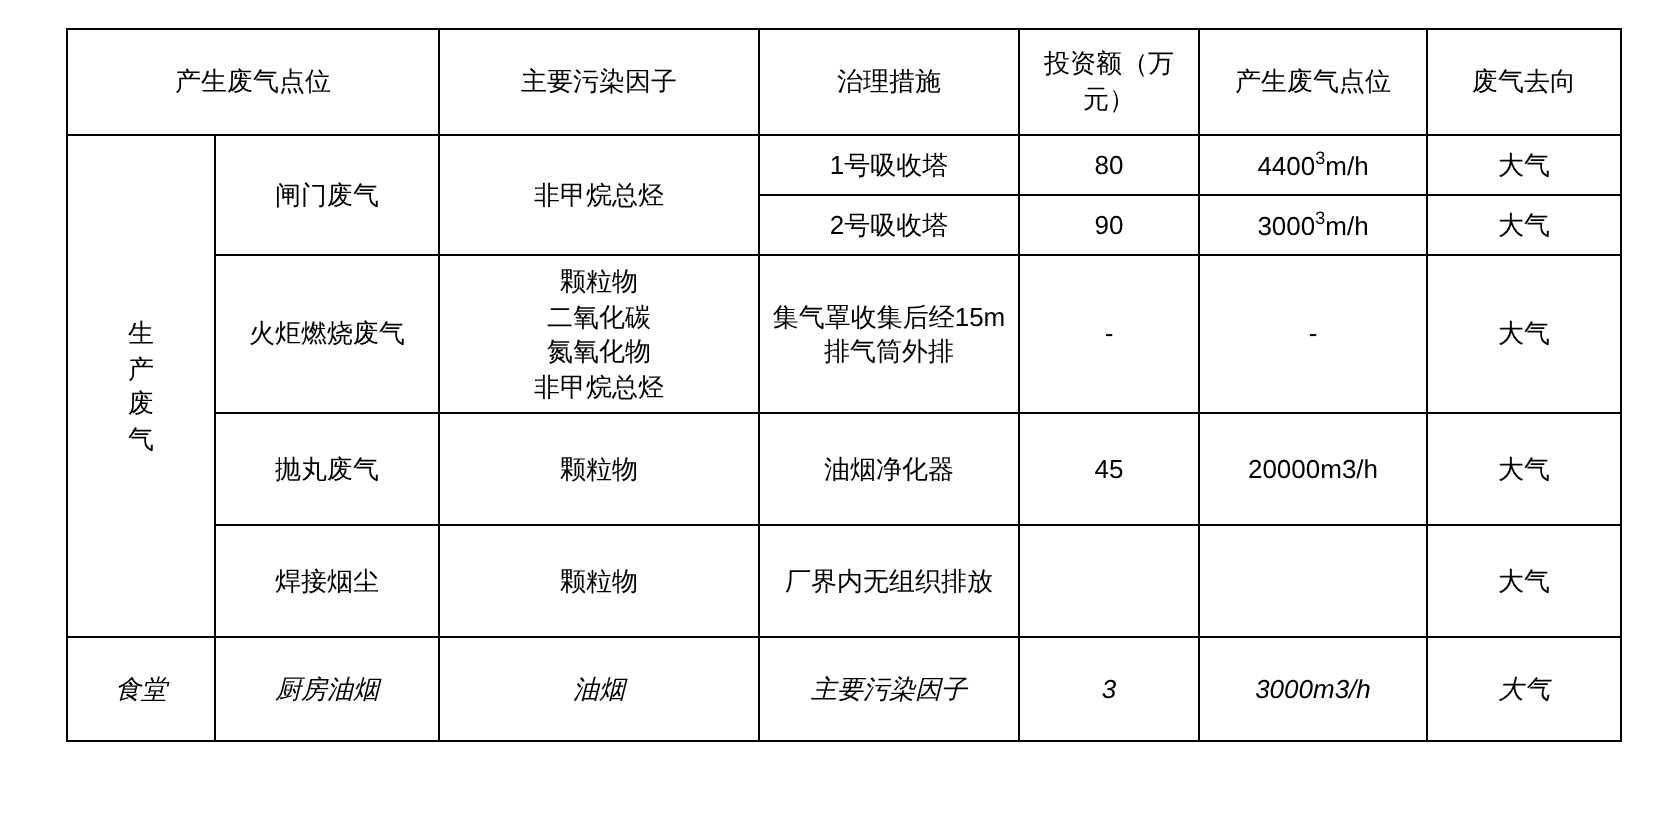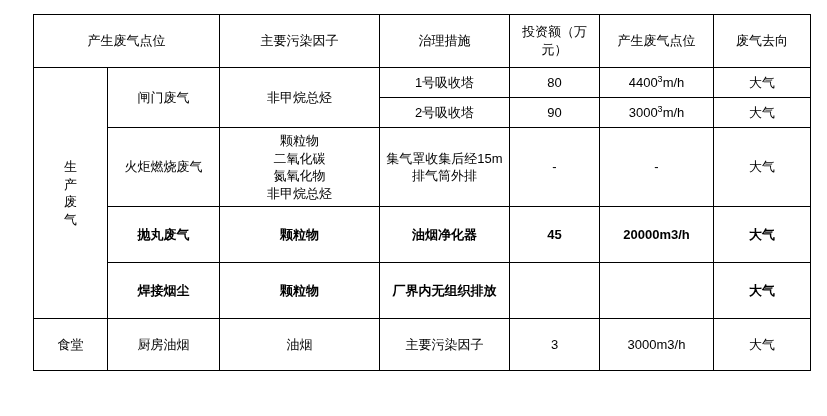--- a/index.html
+++ b/index.html
@@ -50,22 +50,22 @@
   }
   .c-group { width: 74px; }
   .c-point { width: 112px; }
   .c-factor { width: 160px; }
   .c-measure { width: 130px; }
   .c-invest { width: 90px; }
   .c-capacity { width: 114px; }
   .c-dest { width: 97px; }
   .row-h-small { height: 30px; }
   .row-h-tall { height: 78px; }
-  .row-h-mid { height: 56px; font-weight: bold; }
-  .row-h-last { height: 52px; }
+  .row-h-mid { height: 56px; }
+  .row-h-last { height: 52px; font-style: italic; }
 </style>
 </head>
 <body>
 
 <div id="sheet">
   <table class="emission-table">
     <colgroup>
       <col class="c-group">
       <col class="c-point">
       <col class="c-factor">

